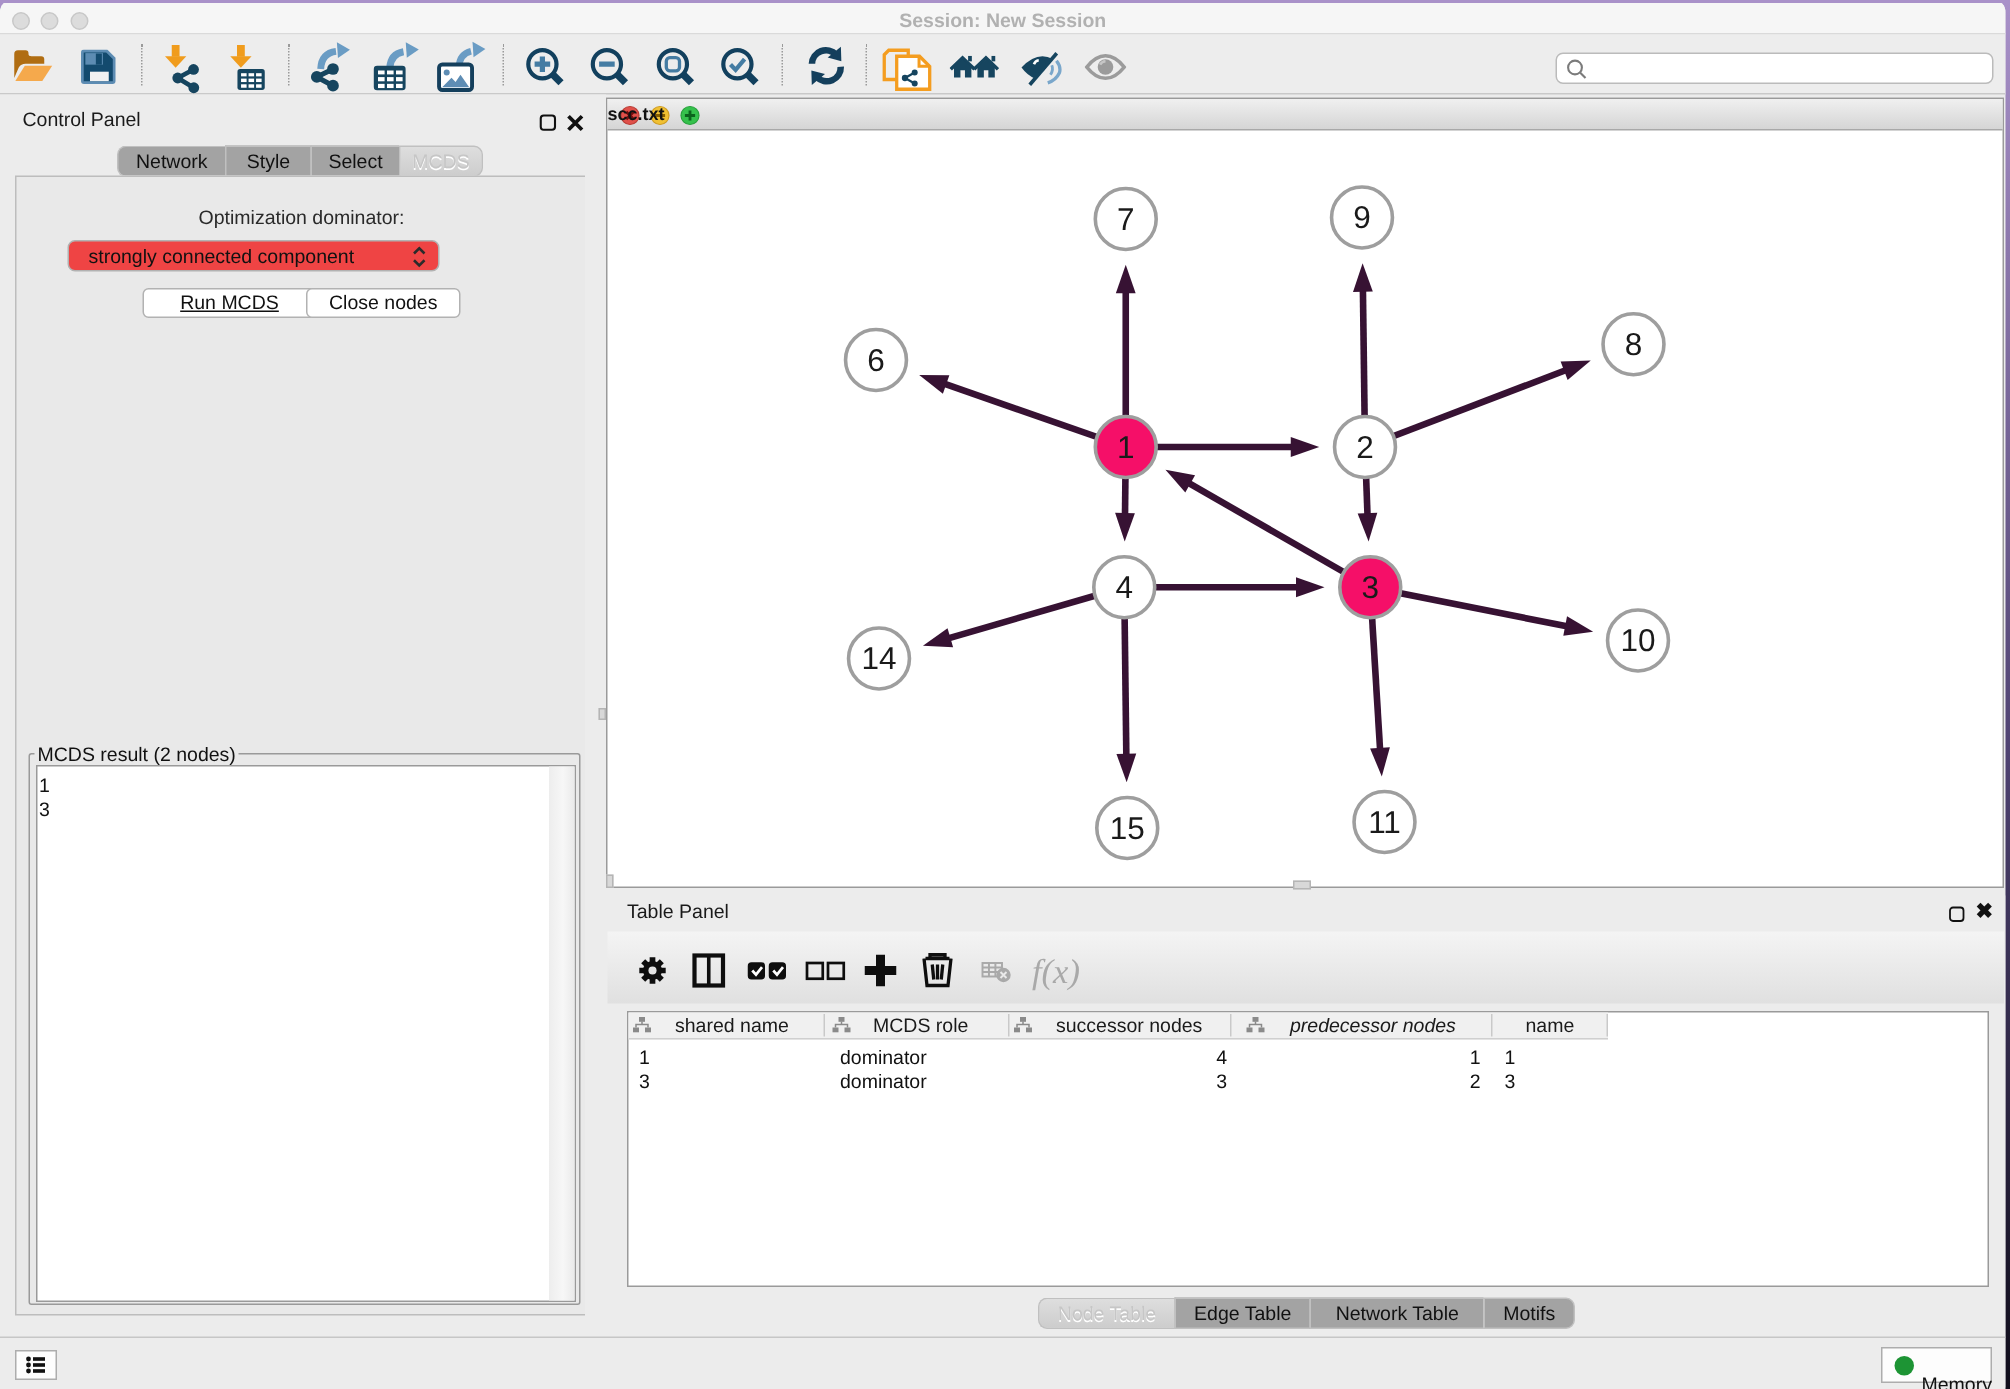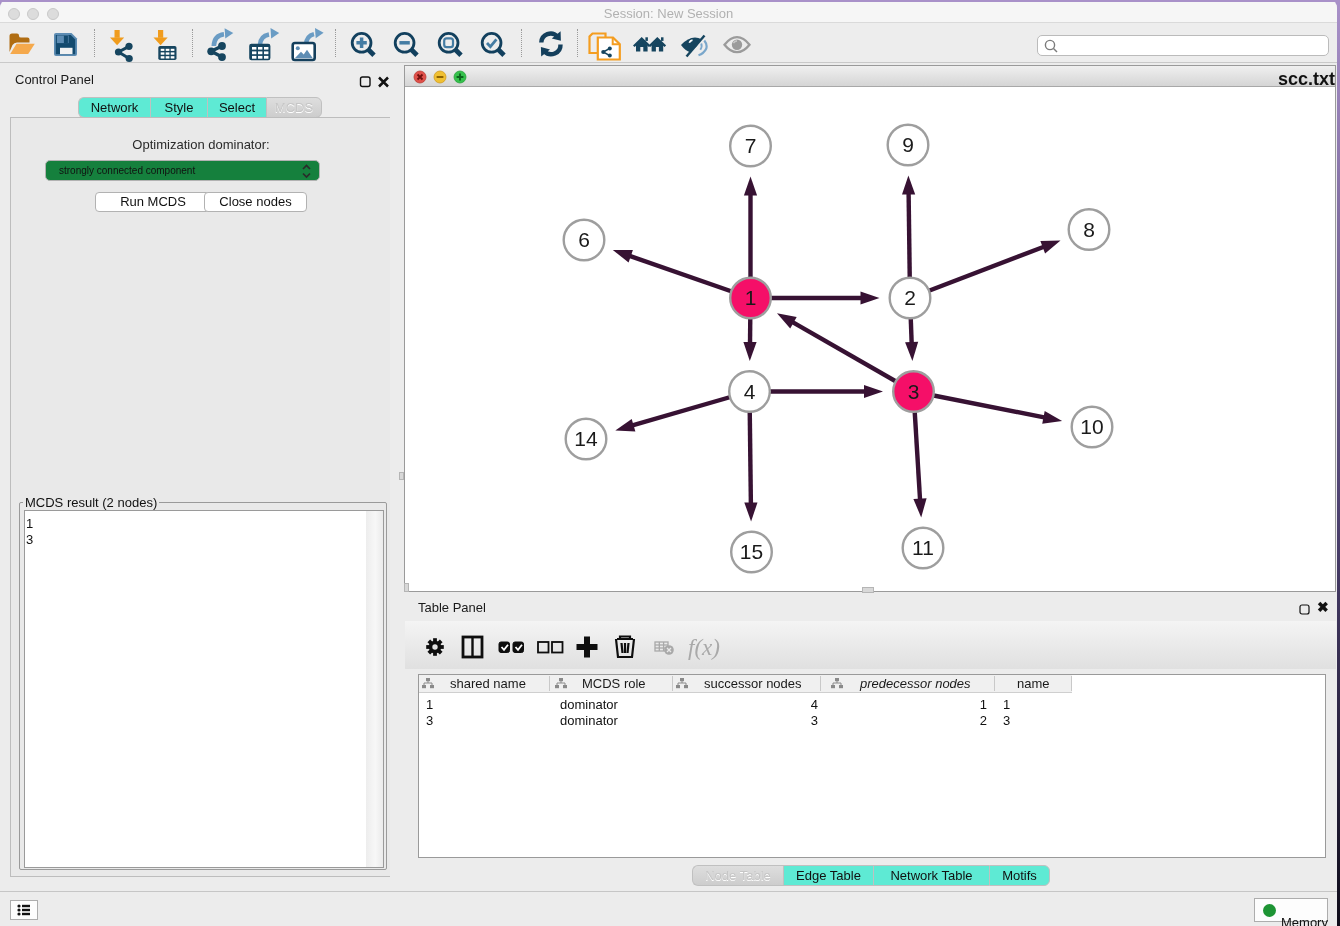--- a/index.html
+++ b/index.html
@@ -6,67 +6,67 @@
 body{background:linear-gradient(#a991c9,#4d4170 55%,#0f0c1a);}
 .purpletop{position:absolute;left:0;top:0;width:100%;height:2px;background:#a991c9;z-index:50;}
 .win{position:absolute;left:0;top:0;width:1337px;height:926px;
  background:#ececec;border-radius:8px 8px 0 0;overflow:hidden;}
 
 .titlebar{position:absolute;left:0;top:0;width:100%;height:22px;background:#f6f6f6;
  border-bottom:1px solid #dadada;}
 .tl{position:absolute;top:8px;width:12px;height:12px;border-radius:50%;
  background:#dcdcdc;border:1px solid #c8c8c8;box-sizing:border-box;}
 .title{position:absolute;top:6px;left:0;width:100%;text-align:center;
- font-size:13px;color:#b1b1b1;}
+ font-size:13px;color:#b1b1b1;font-weight:bold;}
 
 .toolbar{position:absolute;left:0;top:23px;width:100%;height:39px;background:#ededed;
  border-bottom:1px solid #c9c9c9;}
 .tsep{position:absolute;top:6px;height:28px;width:0;border-left:1px dotted #9a9a9a;}
 .ticon{position:absolute;top:4px;}
 .search{position:absolute;left:1037px;top:12px;width:292px;height:21px;box-sizing:border-box;background:#fff;
  border:1px solid #bbb;border-radius:5px;}
 
 .cp{position:absolute;left:0;top:63px;width:390px;height:828px;background:#ececec;}
 .cphead{position:absolute;left:15px;top:9px;font-size:13px;color:#1a1a1a;}
 .cpbox{position:absolute;left:10px;top:54px;width:382px;height:760px;
  background:#e9e9e9;border:1px solid #bdbdbd;box-sizing:border-box;}
 
 .seg{position:absolute;display:flex;font-size:13px;color:#111;}
-.seg .s{background:#5eead4;border:1px solid #c0c0c0;border-right:none;padding:0;box-sizing:border-box;
+.seg .s{background:#a3a3a3;border:1px solid #c0c0c0;border-right:none;padding:0;box-sizing:border-box;
  height:21px;line-height:20px;text-align:center;}
 .seg .s:first-child{border-radius:6px 0 0 6px;}
 .seg .s:last-child{border-radius:0 6px 6px 0;border-right:1px solid #c0c0c0;}
 .seg .sel{background:linear-gradient(#dedede,#cdcdcd);color:#c6c6c6;
  text-shadow:0 1px 0 #fff;}
 .optlabel{position:absolute;left:0;top:19px;width:100%;text-align:center;
  font-size:13px;color:#2a2a2a;}
-.dd{position:absolute;left:34px;top:42px;width:275px;height:21px;background:#15803d;
+.dd{position:absolute;left:34px;top:42px;width:248px;height:21px;background:#ef4444;
  border:1px solid #b2b2b2;border-radius:5px;box-sizing:border-box;
- font-size:10px;color:#111;line-height:19px;padding-left:13px;}
+ font-size:13px;color:#111;line-height:19px;padding-left:13px;}
 .btn{position:absolute;height:20px;background:#fff;border:1px solid #b2b2b2;
  border-radius:4px;box-sizing:border-box;font-size:13px;color:#111;
  text-align:center;line-height:18px;}
 .fieldset{position:absolute;left:8px;top:384px;width:366px;height:366px;
  border:1px solid #9a9a9a;border-radius:2px;}
 .legend{position:absolute;left:3px;top:-8px;background:#e9e9e9;padding:0 2px;
  font-size:13px;color:#111;text-align:center;}
 .resultbox{position:absolute;left:4px;top:7px;width:358px;height:356px;background:#fff;
  border:1px solid #9a9a9a;font-size:13px;color:#111;}
 .scrollstrip{position:absolute;right:0;top:0;width:17px;height:356px;
  background:linear-gradient(90deg,#ededed,#f7f7f7 55%,#eaeaea);}
 
 .vsplit{position:absolute;left:390px;top:63px;width:14px;height:828px;background:#ececec;}
 .handle{position:absolute;background:#d8d8d8;border:1px solid #b5b5b5;box-sizing:border-box;}
 
 .scc{position:absolute;left:404px;top:65px;width:932px;height:527px;
  border:1px solid #9a9a9a;box-sizing:border-box;background:#fff;}
 .scctitle{position:absolute;left:0;top:0;width:100%;height:20px;
  background:linear-gradient(#f0f0f0,#d5d5d5);border-bottom:1px solid #a8a8a8;}
-.scclabel{position:absolute;top:3px;left:0;width:100%;text-align:right;
- font-size:18px;font-weight:bold;color:#111;}
+.scclabel{position:absolute;top:3px;left:0;width:100%;text-align:left;
+ font-size:12px;font-weight:bold;color:#111;}
 
 .tp{position:absolute;left:404px;top:597px;width:933px;height:294px;background:#ececec;}
 .tphead{position:absolute;left:14px;top:3px;font-size:13px;color:#1a1a1a;}
 .tptoolbar{position:absolute;left:1px;top:24px;width:931px;height:48px;
  background:linear-gradient(#f4f4f4,#e0e0e0);}
 .tbl{position:absolute;left:14px;top:77px;width:908px;height:184px;background:#fff;
  border:1px solid #9a9a9a;box-sizing:border-box;}
 .thr{position:absolute;left:0;top:0;height:18px;background:#f0f0f0;
  border-bottom:1px solid #cfcfcf;box-sizing:border-box;font-size:13px;color:#1a1a1a;}
 .td{position:absolute;font-size:13px;color:#111;}
@@ -248,21 +248,21 @@
         <div class="s" style="width:59px">Select</div>
    <div class="s sel" style="width:56px">MCDS</div>
   </div>
   <div class="cpbox">
    <div class="optlabel">Optimization dominator:</div>
    <div class="dd">strongly connected component
     <svg width="20" height="21" style="position:absolute;right:2px;top:0">
      <path d="M6 8 L9.5 4.5 L13 8 M6 12.5 L9.5 16 L13 12.5" stroke="#2b2b2b" stroke-width="1.7" fill="none"></path>
     </svg>
    </div>
-   <div class="btn" style="left:84px;top:74px;width:116px;">Run MCDS</div>
+   <div class="btn" style="left:84px;top:74px;width:116px;text-decoration:underline;">Run MCDS</div>
    <div class="btn" style="left:193px;top:74px;width:103px;">Close nodes</div>
    <div class="fieldset">
     <div class="legend">MCDS result (2 nodes)</div>
     <div class="resultbox">
      <div style="position:absolute;left:1px;top:5px;">1</div>
      <div style="position:absolute;left:1px;top:21px;">3</div>
      <div class="scrollstrip"></div>
     </div>
    </div>
   </div>

